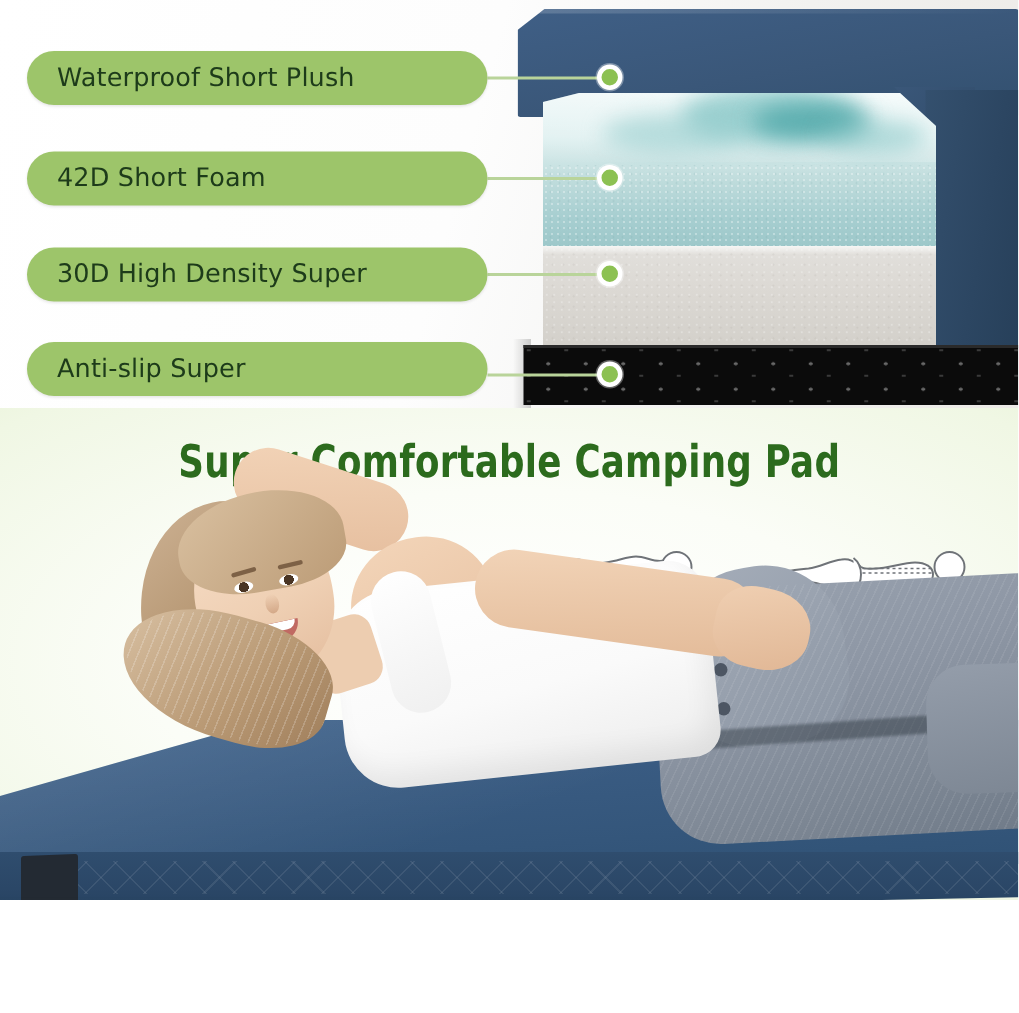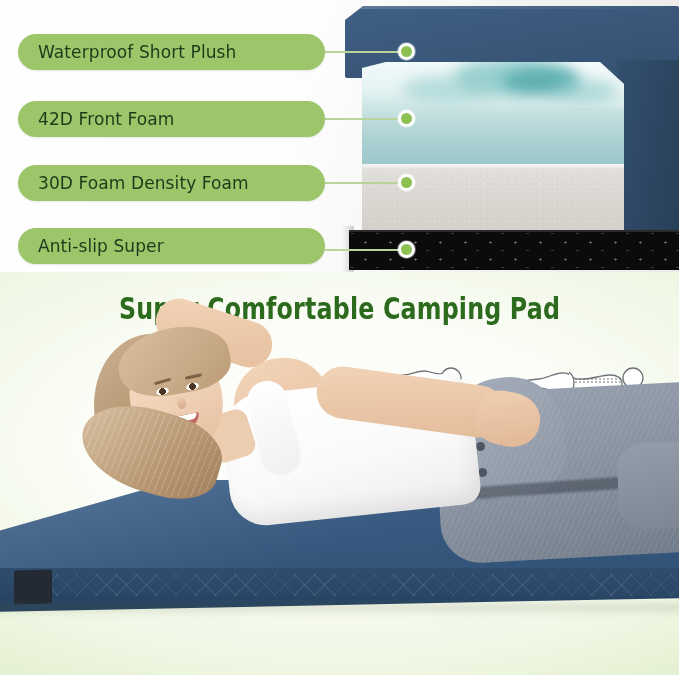--- a/index.html
+++ b/index.html
@@ -1,21 +1,21 @@
 <!DOCTYPE html>
 <html><head>
 <meta charset="utf-8">
 <style>
   html,body{margin:0;padding:0;background:#fff;}
   body{
     width:679px;height:675px;overflow:hidden;position:relative;
     font-family:"Liberation Sans","DejaVu Sans",sans-serif;
     -webkit-font-smoothing:antialiased;
   }
-  .stage{position:absolute;inset:0;width:679px;height:675px;overflow:hidden;background:#ffffff;}
+  .stage{position:absolute;inset:0;width:679px;height:600px;overflow:hidden;background:#ffffff;}
 
   
   .top-panel{position:absolute;left:0;top:0;width:679px;height:272px;overflow:hidden;
     background:linear-gradient(105deg,#ffffff 0%,#fdfdfd 45%,#f2f2f0 72%,#eceae6 100%);}
 
   
   .cover-top{position:absolute;left:345px;top:6px;width:334px;height:72px;
     background:linear-gradient(170deg,#3f5f86 0%,#3a5779 55%,#32506f 100%);
     clip-path:polygon(18px 0, 334px 0, 334px 72px, 0 72px, 0 14px);
     border-radius:2px;}
@@ -214,24 +214,24 @@
 
     <div class="dot d1"></div>
     <div class="dot d2"></div>
     <div class="dot d3"></div>
     <div class="dot d4"></div>
 
     <div class="pill p1 nosel">
       <span>Waterproof Short Plush</span>
     </div>
     <div class="pill p2 nosel">
-      <span>42D Front Foam</span>
+      <span>42D Short Foam</span>
     </div>
     <div class="pill p3 nosel">
-      <span>30D Foam Density Foam</span>
+      <span>30D High Density Super</span>
     </div>
     <div class="pill p4 nosel">
       <span>Anti-slip Super</span>
     </div>
   </div>
 
   <div class="bottom-panel">
 
     <div class="headline nosel">Super Comfortable Camping Pad</div>
 

